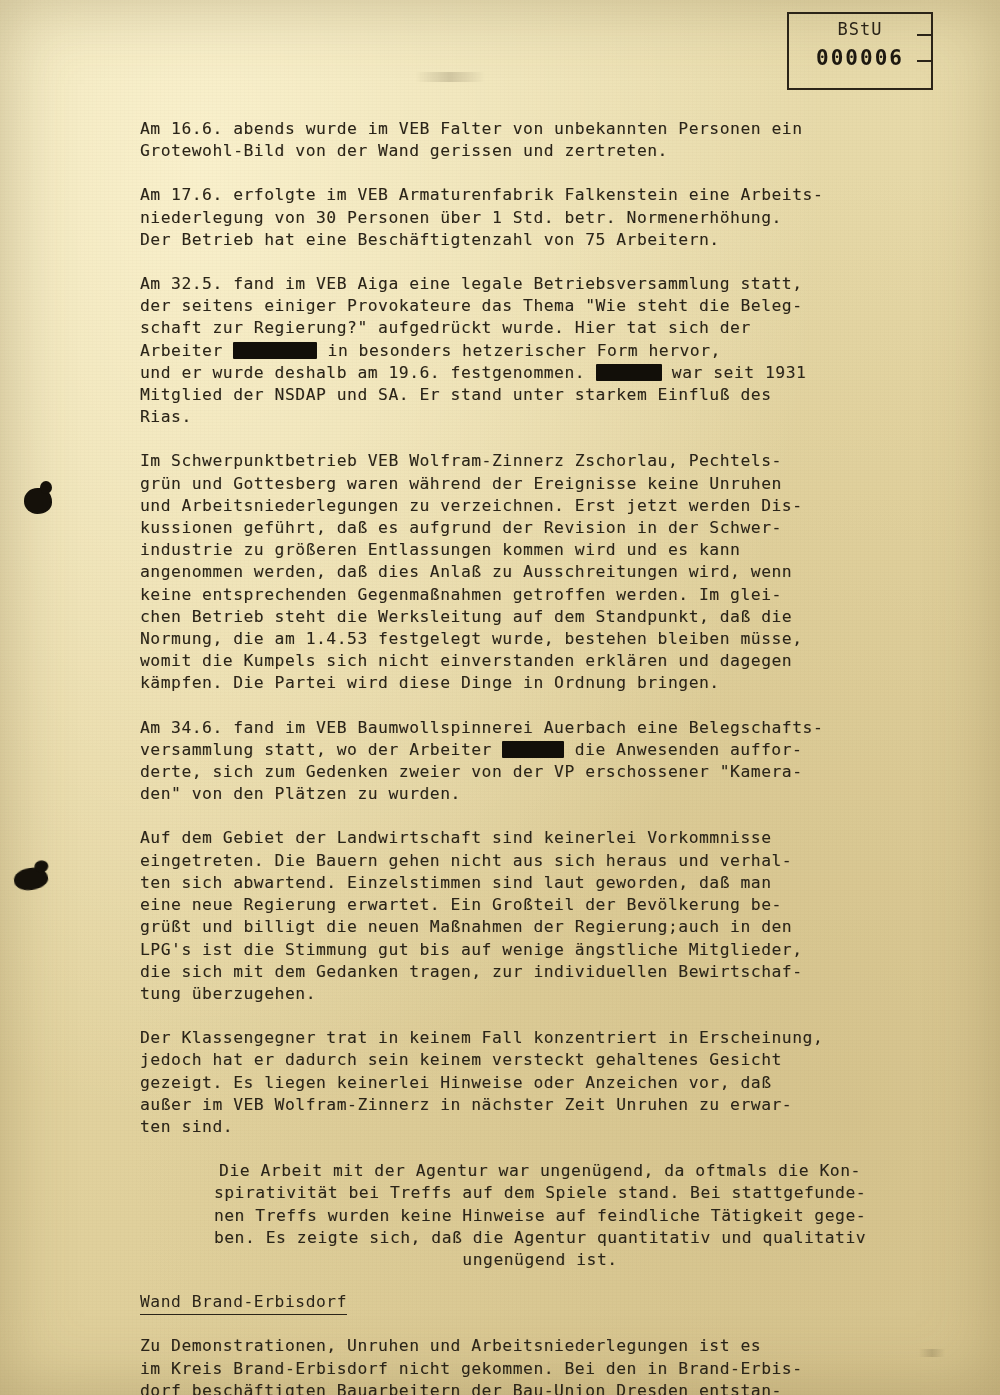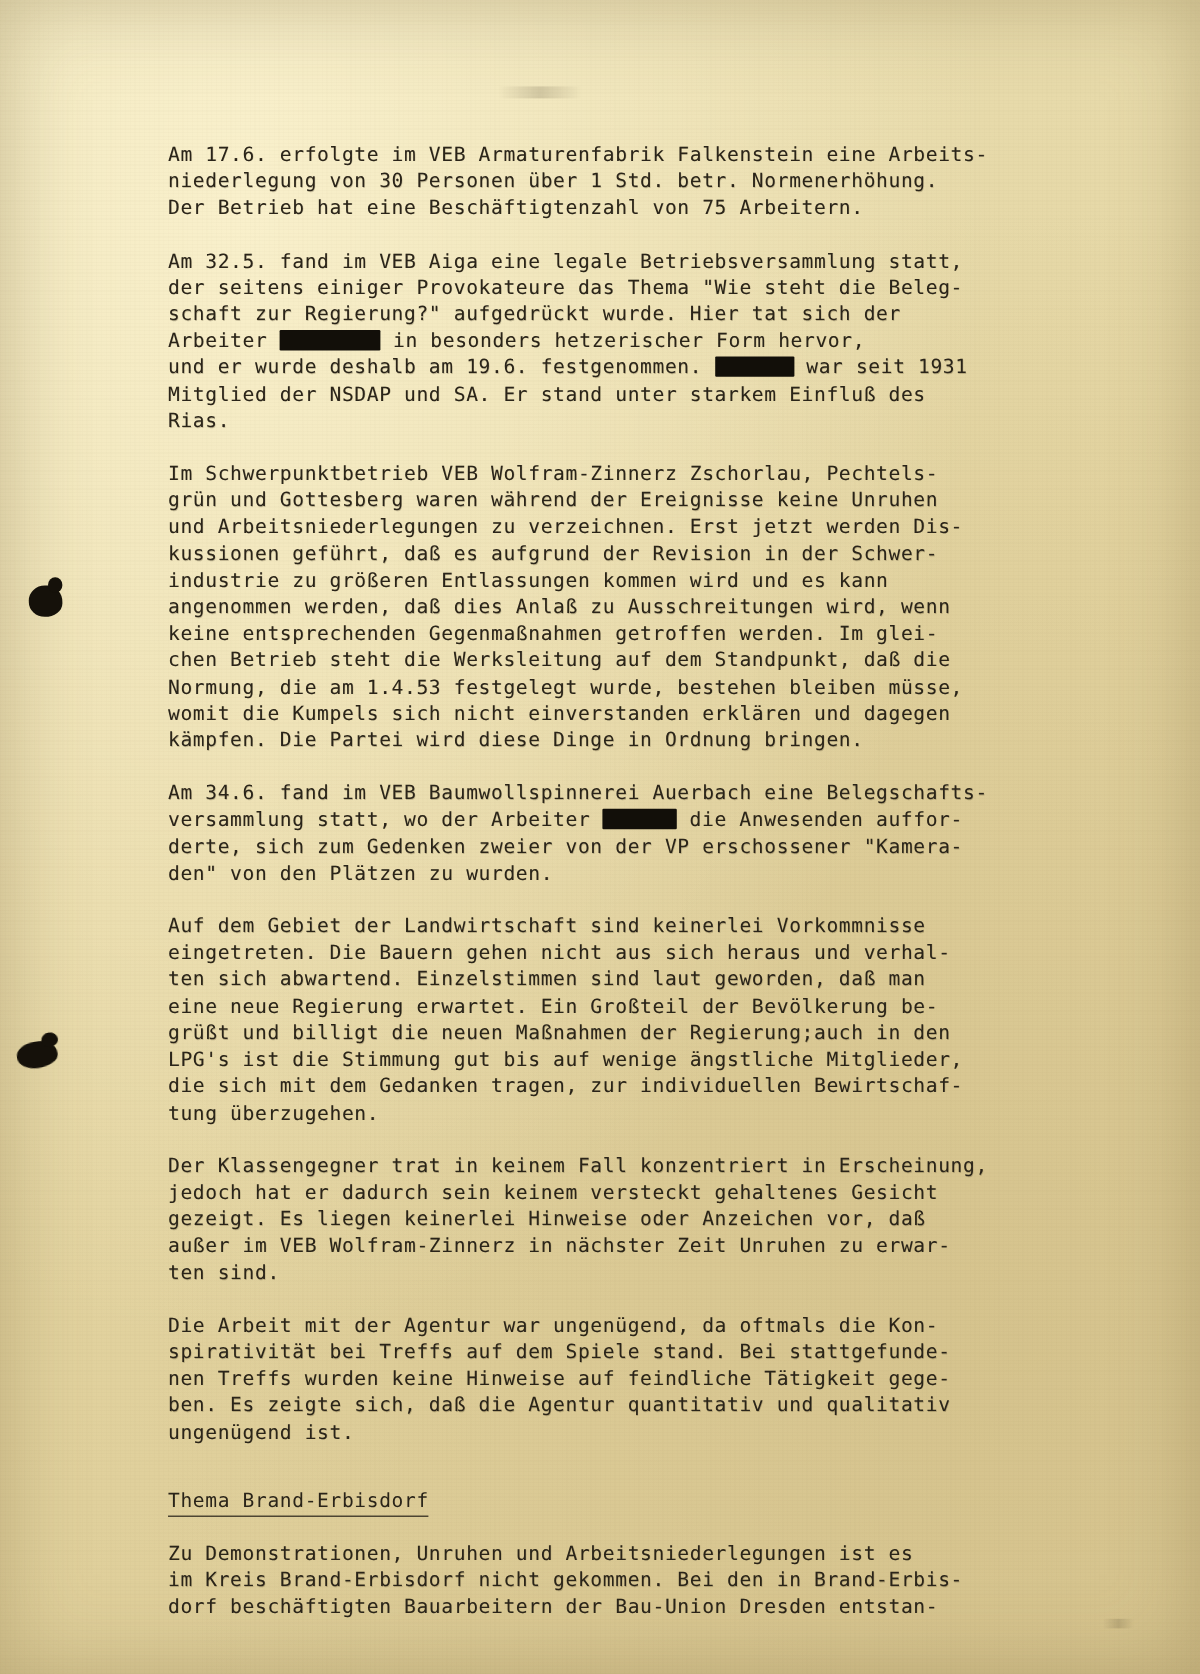--- a/index.html
+++ b/index.html
@@ -124,21 +124,21 @@
     width: 800px;
   }
   .para {
     font-size: 16.3px;
     line-height: 22.2px;
     letter-spacing: 0.55px;
     margin: 0 0 22px 0;
     white-space: pre-wrap;
     text-shadow: 0.4px 0.3px 0 rgba(60,48,22,0.25);
   }
-  .para.tight { margin-bottom: 35px; }
+  .para.tight { margin-bottom: 20px; text-align: center; }
   .heading {
     font-size: 16.3px;
     line-height: 22.2px;
     letter-spacing: 0.55px;
     margin: 0 0 20px 0;
     display: inline-block;
     border-bottom: 1.5px solid #2a2419;
     padding-bottom: 1px;
   }
   .redact {
@@ -163,28 +163,35 @@
   }
 </style>
 </head>
 <body>
 
 <div class="page">
 
   <div class="grain"></div>
   <div class="paper-edge"></div>
 
+  <div class="stamp">
+    <div class="stamp-notch"></div>
+    <div class="stamp-title">BStU</div>
+    <div class="stamp-number">000006</div>
+  </div>
 
   <div class="header-smudge"></div>
   <div class="blot b1"></div>
   <div class="blot b2"></div>
   <div class="corner-mark"></div>
 
   <div class="body">
 
+    <p class="para">Am 16.6. abends wurde im VEB Falter von unbekannten Personen ein
+Grotewohl-Bild von der Wand gerissen und zertreten.</p>
 
     <p class="para">Am 17.6. erfolgte im VEB Armaturenfabrik Falkenstein eine Arbeits-
 niederlegung von 30 Personen über 1 Std. betr. Normenerhöhung.
 Der Betrieb hat eine Beschäftigtenzahl von 75 Arbeitern.</p>
 
     <p class="para"><span>Am 32.5. fand im VEB Aiga eine legale Betriebsversammlung statt,
 der seitens einiger Provokateure das Thema "Wie steht die Beleg-
 schaft zur Regierung?" aufgedrückt wurde. Hier tat sich der
 Arbeiter </span><span class="redact r1"></span><span> in besonders hetzerischer Form hervor,
 und er wurde deshalb am 19.6. festgenommen. </span><span class="redact r2"></span><span> war seit 1931
@@ -223,21 +230,21 @@
 außer im VEB Wolfram-Zinnerz in nächster Zeit Unruhen zu erwar-
 ten sind.</p>
 
     <p class="para tight">Die Arbeit mit der Agentur war ungenügend, da oftmals die Kon-
 spirativität bei Treffs auf dem Spiele stand. Bei stattgefunde-
 nen Treffs wurden keine Hinweise auf feindliche Tätigkeit gege-
 ben. Es zeigte sich, daß die Agentur quantitativ und qualitativ
 ungenügend ist.</p>
 
     <div>
-      <span class="heading">Thema Brand-Erbisdorf</span>
+      <span class="heading">Wand Brand-Erbisdorf</span>
     </div>
 
     <p class="para">Zu Demonstrationen, Unruhen und Arbeitsniederlegungen ist es
 im Kreis Brand-Erbisdorf nicht gekommen. Bei den in Brand-Erbis-
 dorf beschäftigten Bauarbeitern der Bau-Union Dresden entstan-</p>
 
   </div>
 </div>
 
 </body></html>

